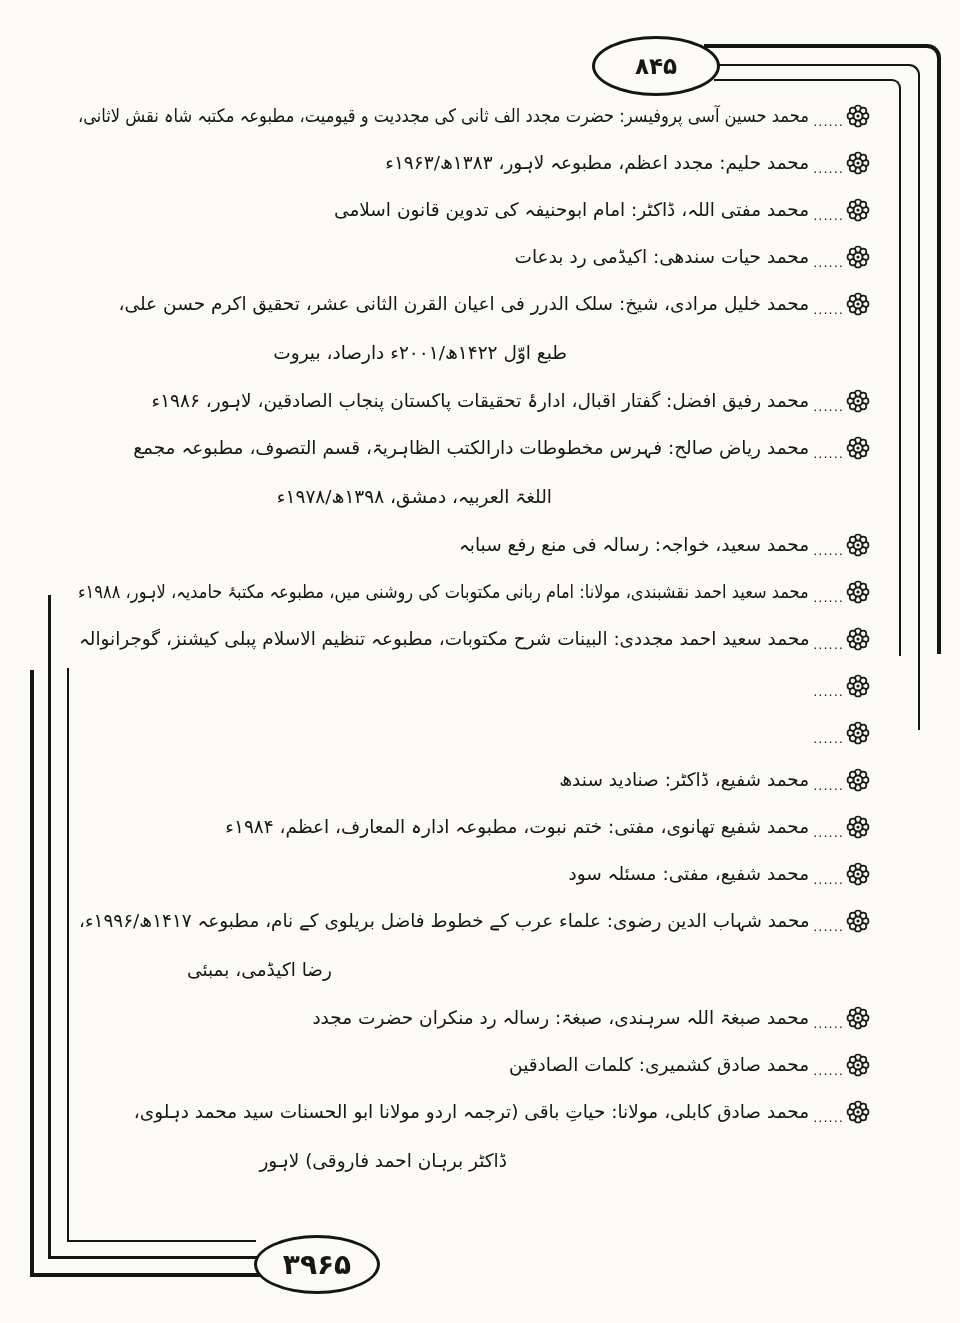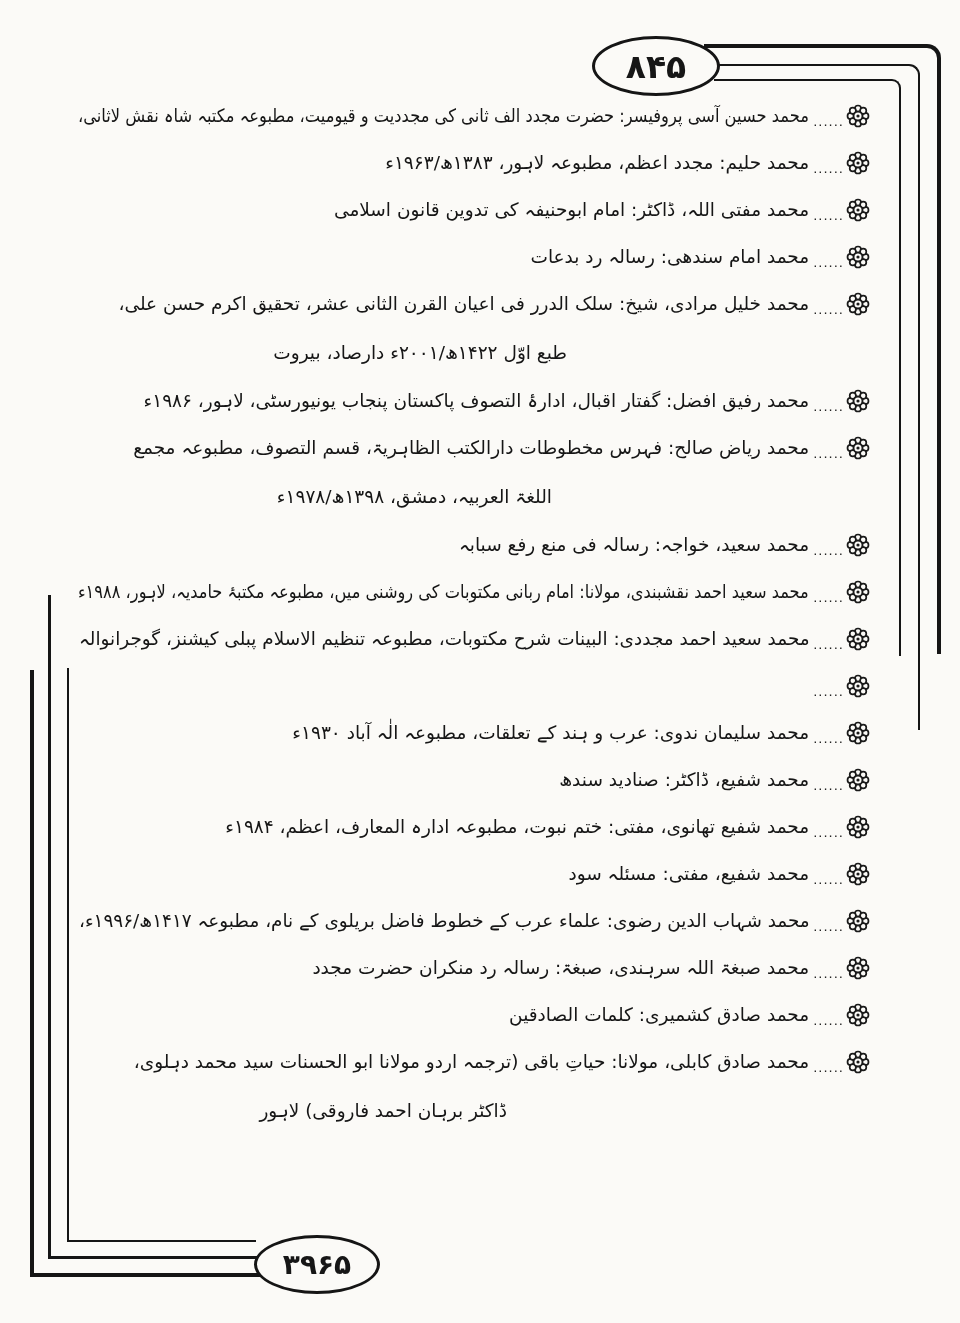--- a/index.html
+++ b/index.html
@@ -21,21 +21,21 @@
   .corner-bl{position:absolute;border-left-style:solid;border-bottom-style:solid;border-color:#151515;}
   .bl1{left:30px;top:670px;width:228px;height:603px;border-left-width:4px;border-bottom-width:4px;}
   .bl2{left:48px;top:595px;width:208px;height:661px;border-left-width:3px;border-bottom-width:3px;}
   .bl3{left:67px;top:668px;width:187px;height:572px;border-left-width:2px;border-bottom-width:2px;}
   
   .oval{
     position:absolute;z-index:3;
     border:3px solid #151515;border-radius:50%;
     background:#fbfaf7;
     display:flex;align-items:center;justify-content:center;
-    font-size:33px;font-weight:bold;letter-spacing:3px;
+    font-size:23px;font-weight:bold;letter-spacing:3px;
     direction:rtl;
   }
   .oval-top{left:592px;top:36px;width:122px;height:54px;}
   .oval-bottom{left:254px;top:1235px;width:120px;height:53px;font-size:28px;}
   
   .entries{
     position:absolute;top:92px;right:90px;width:800px;
   }
   .line{
     display:flex;align-items:center;
@@ -162,21 +162,21 @@
       <circle cx="6.8" cy="6.8" r="3.1"></circle>
                 <circle cx="17.2" cy="6.8" r="3.1"></circle>
       <circle cx="6.8" cy="17.2" r="3.1"></circle>
                 <circle cx="17.2" cy="17.2" r="3.1"></circle>
       <circle cx="12" cy="12" r="4.4"></circle>
       <circle cx="12" cy="12" r="1.6" fill="#1a1a1a" stroke="none"></circle>
     </g>
   </svg>
 </span>
         <span class="dots">......</span>
-        <span class="txt">محمد امام سندھی: رسالہ رد بدعات</span>
+        <span class="txt">محمد حیات سندھی: اکیڈمی رد بدعات</span>
       </div>
     </div>
 
     <div class="entry">
       <div class="line first">
         <span class="orn rosette">
   <svg viewBox="0 0 24 24" aria-hidden="true">
     <g fill="#fbfaf7" stroke="#1a1a1a" stroke-width="1.7">
       <circle cx="12" cy="4.6" r="3.1"></circle>
                 <circle cx="12" cy="19.4" r="3.1"></circle>
@@ -211,21 +211,21 @@
       <circle cx="6.8" cy="6.8" r="3.1"></circle>
                 <circle cx="17.2" cy="6.8" r="3.1"></circle>
       <circle cx="6.8" cy="17.2" r="3.1"></circle>
                 <circle cx="17.2" cy="17.2" r="3.1"></circle>
       <circle cx="12" cy="12" r="4.4"></circle>
       <circle cx="12" cy="12" r="1.6" fill="#1a1a1a" stroke="none"></circle>
     </g>
   </svg>
 </span>
         <span class="dots">......</span>
-        <span class="txt">محمد رفیق افضل: گفتار اقبال، ادارۂ التصوف پاکستان پنجاب یونیورسٹی، لاہور، ۱۹۸۶ء</span>
+        <span class="txt">محمد رفیق افضل: گفتار اقبال، ادارۂ تحقیقات پاکستان پنجاب الصادقین، لاہور، ۱۹۸۶ء</span>
       </div>
     </div>
 
     <div class="entry">
       <div class="line first">
         <span class="orn rosette">
   <svg viewBox="0 0 24 24" aria-hidden="true">
     <g fill="#fbfaf7" stroke="#1a1a1a" stroke-width="1.7">
       <circle cx="12" cy="4.6" r="3.1"></circle>
                 <circle cx="12" cy="19.4" r="3.1"></circle>
@@ -351,21 +351,20 @@
       <circle cx="6.8" cy="6.8" r="3.1"></circle>
                 <circle cx="17.2" cy="6.8" r="3.1"></circle>
       <circle cx="6.8" cy="17.2" r="3.1"></circle>
                 <circle cx="17.2" cy="17.2" r="3.1"></circle>
       <circle cx="12" cy="12" r="4.4"></circle>
       <circle cx="12" cy="12" r="1.6" fill="#1a1a1a" stroke="none"></circle>
     </g>
   </svg>
 </span>
         <span class="dots">......</span>
-        <span class="txt">محمد سلیمان ندوی: عرب و ہند کے تعلقات، مطبوعہ الٰہ آباد ۱۹۳۰ء</span>
       </div>
     </div>
 
     <div class="entry">
       <div class="line first">
         <span class="orn rosette">
   <svg viewBox="0 0 24 24" aria-hidden="true">
     <g fill="#fbfaf7" stroke="#1a1a1a" stroke-width="1.7">
       <circle cx="12" cy="4.6" r="3.1"></circle>
                 <circle cx="12" cy="19.4" r="3.1"></circle>
@@ -444,20 +443,23 @@
                 <circle cx="17.2" cy="6.8" r="3.1"></circle>
       <circle cx="6.8" cy="17.2" r="3.1"></circle>
                 <circle cx="17.2" cy="17.2" r="3.1"></circle>
       <circle cx="12" cy="12" r="4.4"></circle>
       <circle cx="12" cy="12" r="1.6" fill="#1a1a1a" stroke="none"></circle>
     </g>
   </svg>
 </span>
         <span class="dots">......</span>
         <span class="txt" style="transform: scaleX(0.994558);">محمد شہاب الدین رضوی: علماء عرب کے خطوط فاضل بریلوی کے نام، مطبوعہ ۱۴۱۷ھ/۱۹۹۶ء،</span>
+      </div>
+      <div class="line cont">
+        <span class="txt" style="margin-right:538px">رضا اکیڈمی، بمبئی</span>
       </div>
     </div>
 
     <div class="entry">
       <div class="line first">
         <span class="orn rosette">
   <svg viewBox="0 0 24 24" aria-hidden="true">
     <g fill="#fbfaf7" stroke="#1a1a1a" stroke-width="1.7">
       <circle cx="12" cy="4.6" r="3.1"></circle>
                 <circle cx="12" cy="19.4" r="3.1"></circle>

